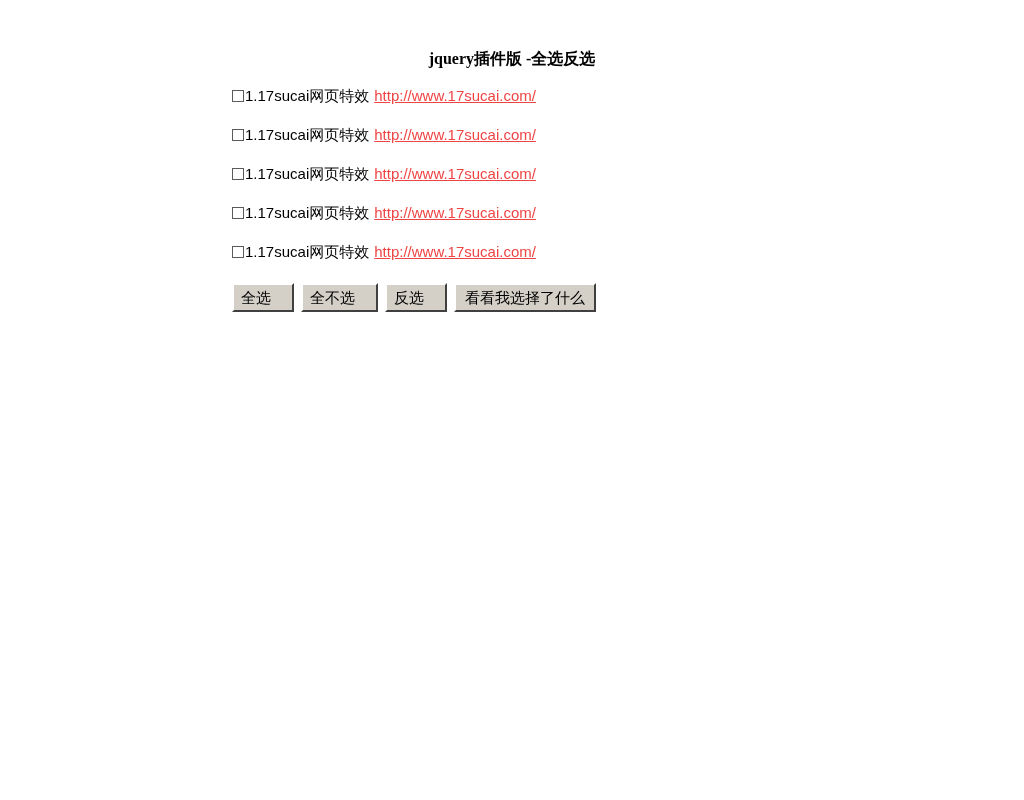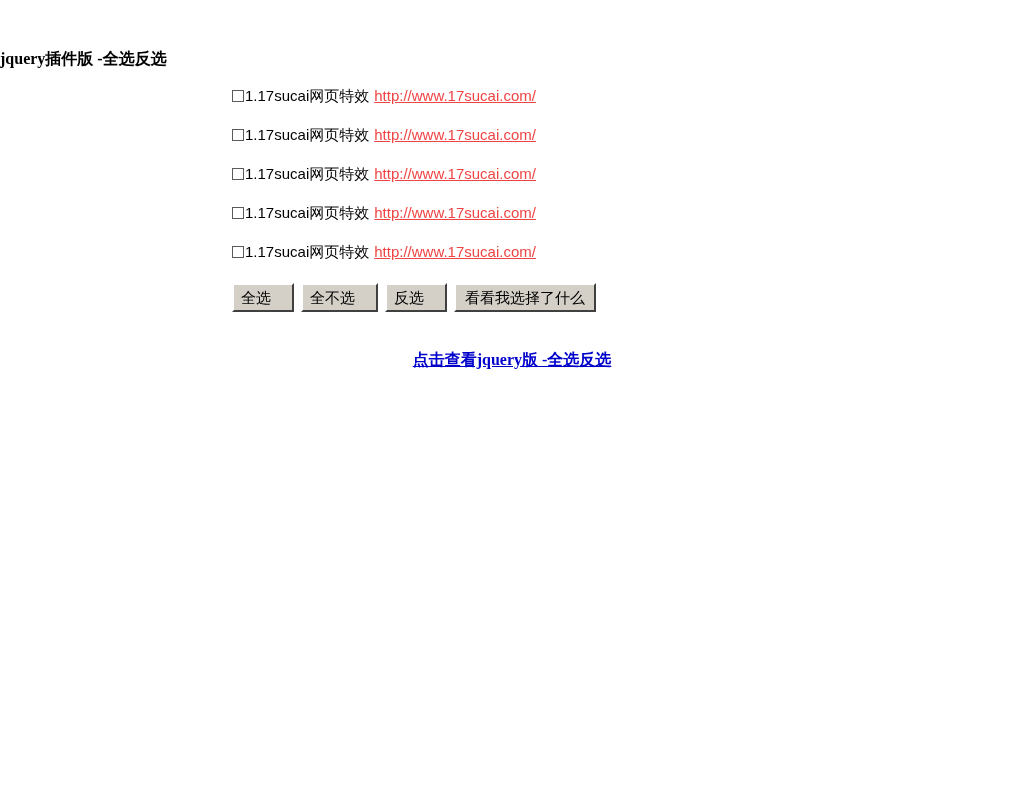--- a/index.html
+++ b/index.html
@@ -21,20 +21,21 @@
     width: 1024px;
     height: 800px;
   }
 
   
   .page-title {
     position: absolute;
     top: 38px;
     left: 0;
     width: 1024px;
+    text-align: center;
     font-family: "Liberation Serif", serif;
     font-weight: bold;
     font-size: 16px;
     color: #000000;
     letter-spacing: 0px;
     white-space: nowrap;
   }
 
   
   .checkbox-list {
@@ -188,17 +189,14 @@
 
   </div>
 
   <div class="button-bar">
     <button type="button" class="win-button">全选</button>
     <button type="button" class="win-button">全不选</button>
     <button type="button" class="win-button">反选</button>
     <button type="button" class="win-button wide">看看我选择了什么</button>
   </div>
 
-  <div class="footer-link-wrap">
-    <a class="footer-link">点击查看jquery版 -全选反选</a>
-  </div>
 
 </div>
 
 </body></html>

